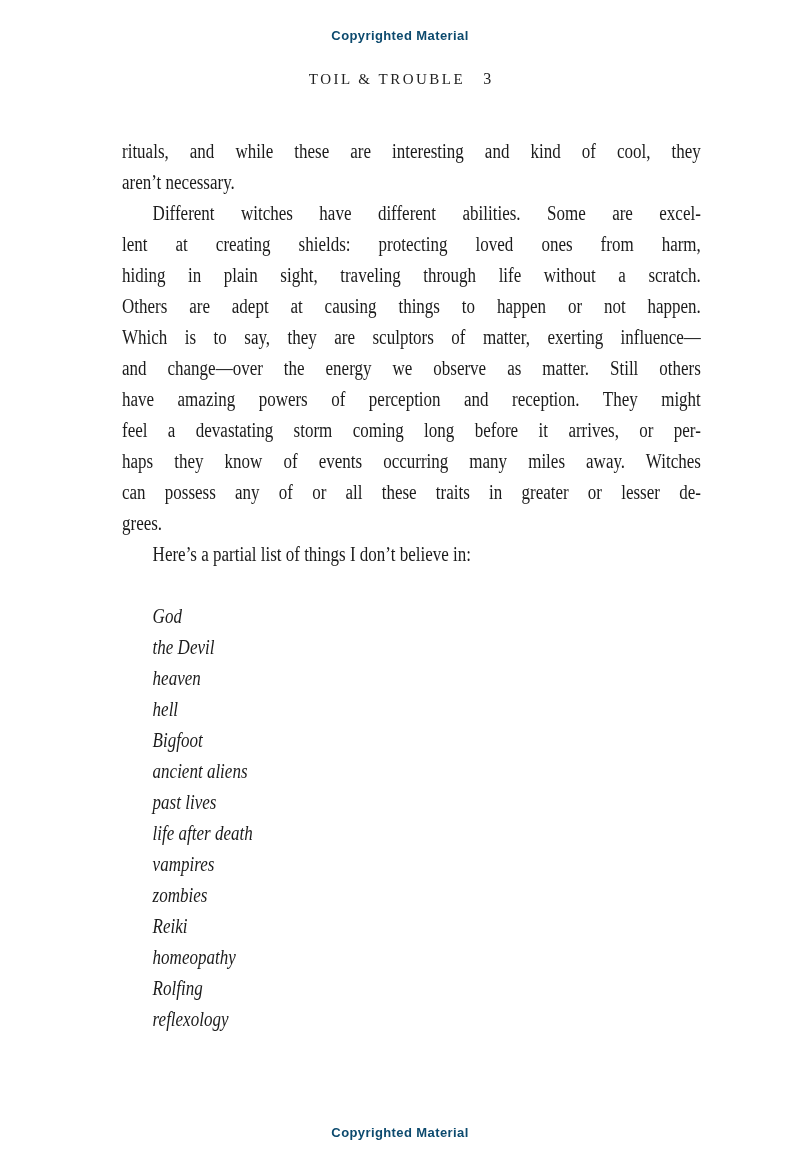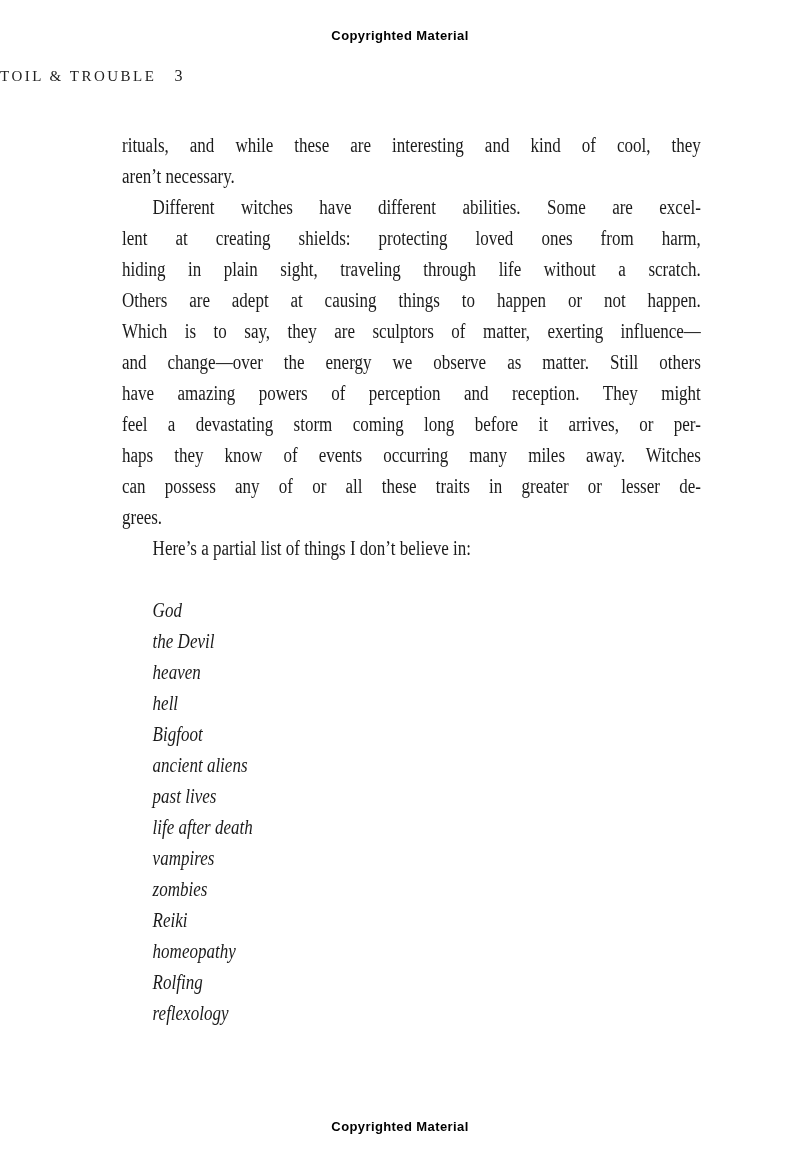--- a/index.html
+++ b/index.html
@@ -11,29 +11,30 @@
     overflow: hidden;
     font-family: "Liberation Serif", serif;
     color: #1b1b1b;
   }
   .copyright {
     font-family: "Liberation Sans", sans-serif;
     font-weight: 700;
     font-size: 13px;
     line-height: 17px;
     letter-spacing: 0.4px;
-    color: #000000;
+    color: #0c4a6e;
     text-align: center;
   }
   .copyright.top { padding-top: 27px; }
   .copyright.bottom { margin-top: 89px; }
   .running-head {
     margin-top: 24px;
+    text-align: center;
     font-size: 15px;
-    line-height: 16px;
+    line-height: 21px;
     letter-spacing: 2.5px;
     color: #222222;
   }
   .running-head .page-number {
     margin-left: 18px;
     letter-spacing: 0;
     font-size: 16px;
   }
   
   .content-scale {

